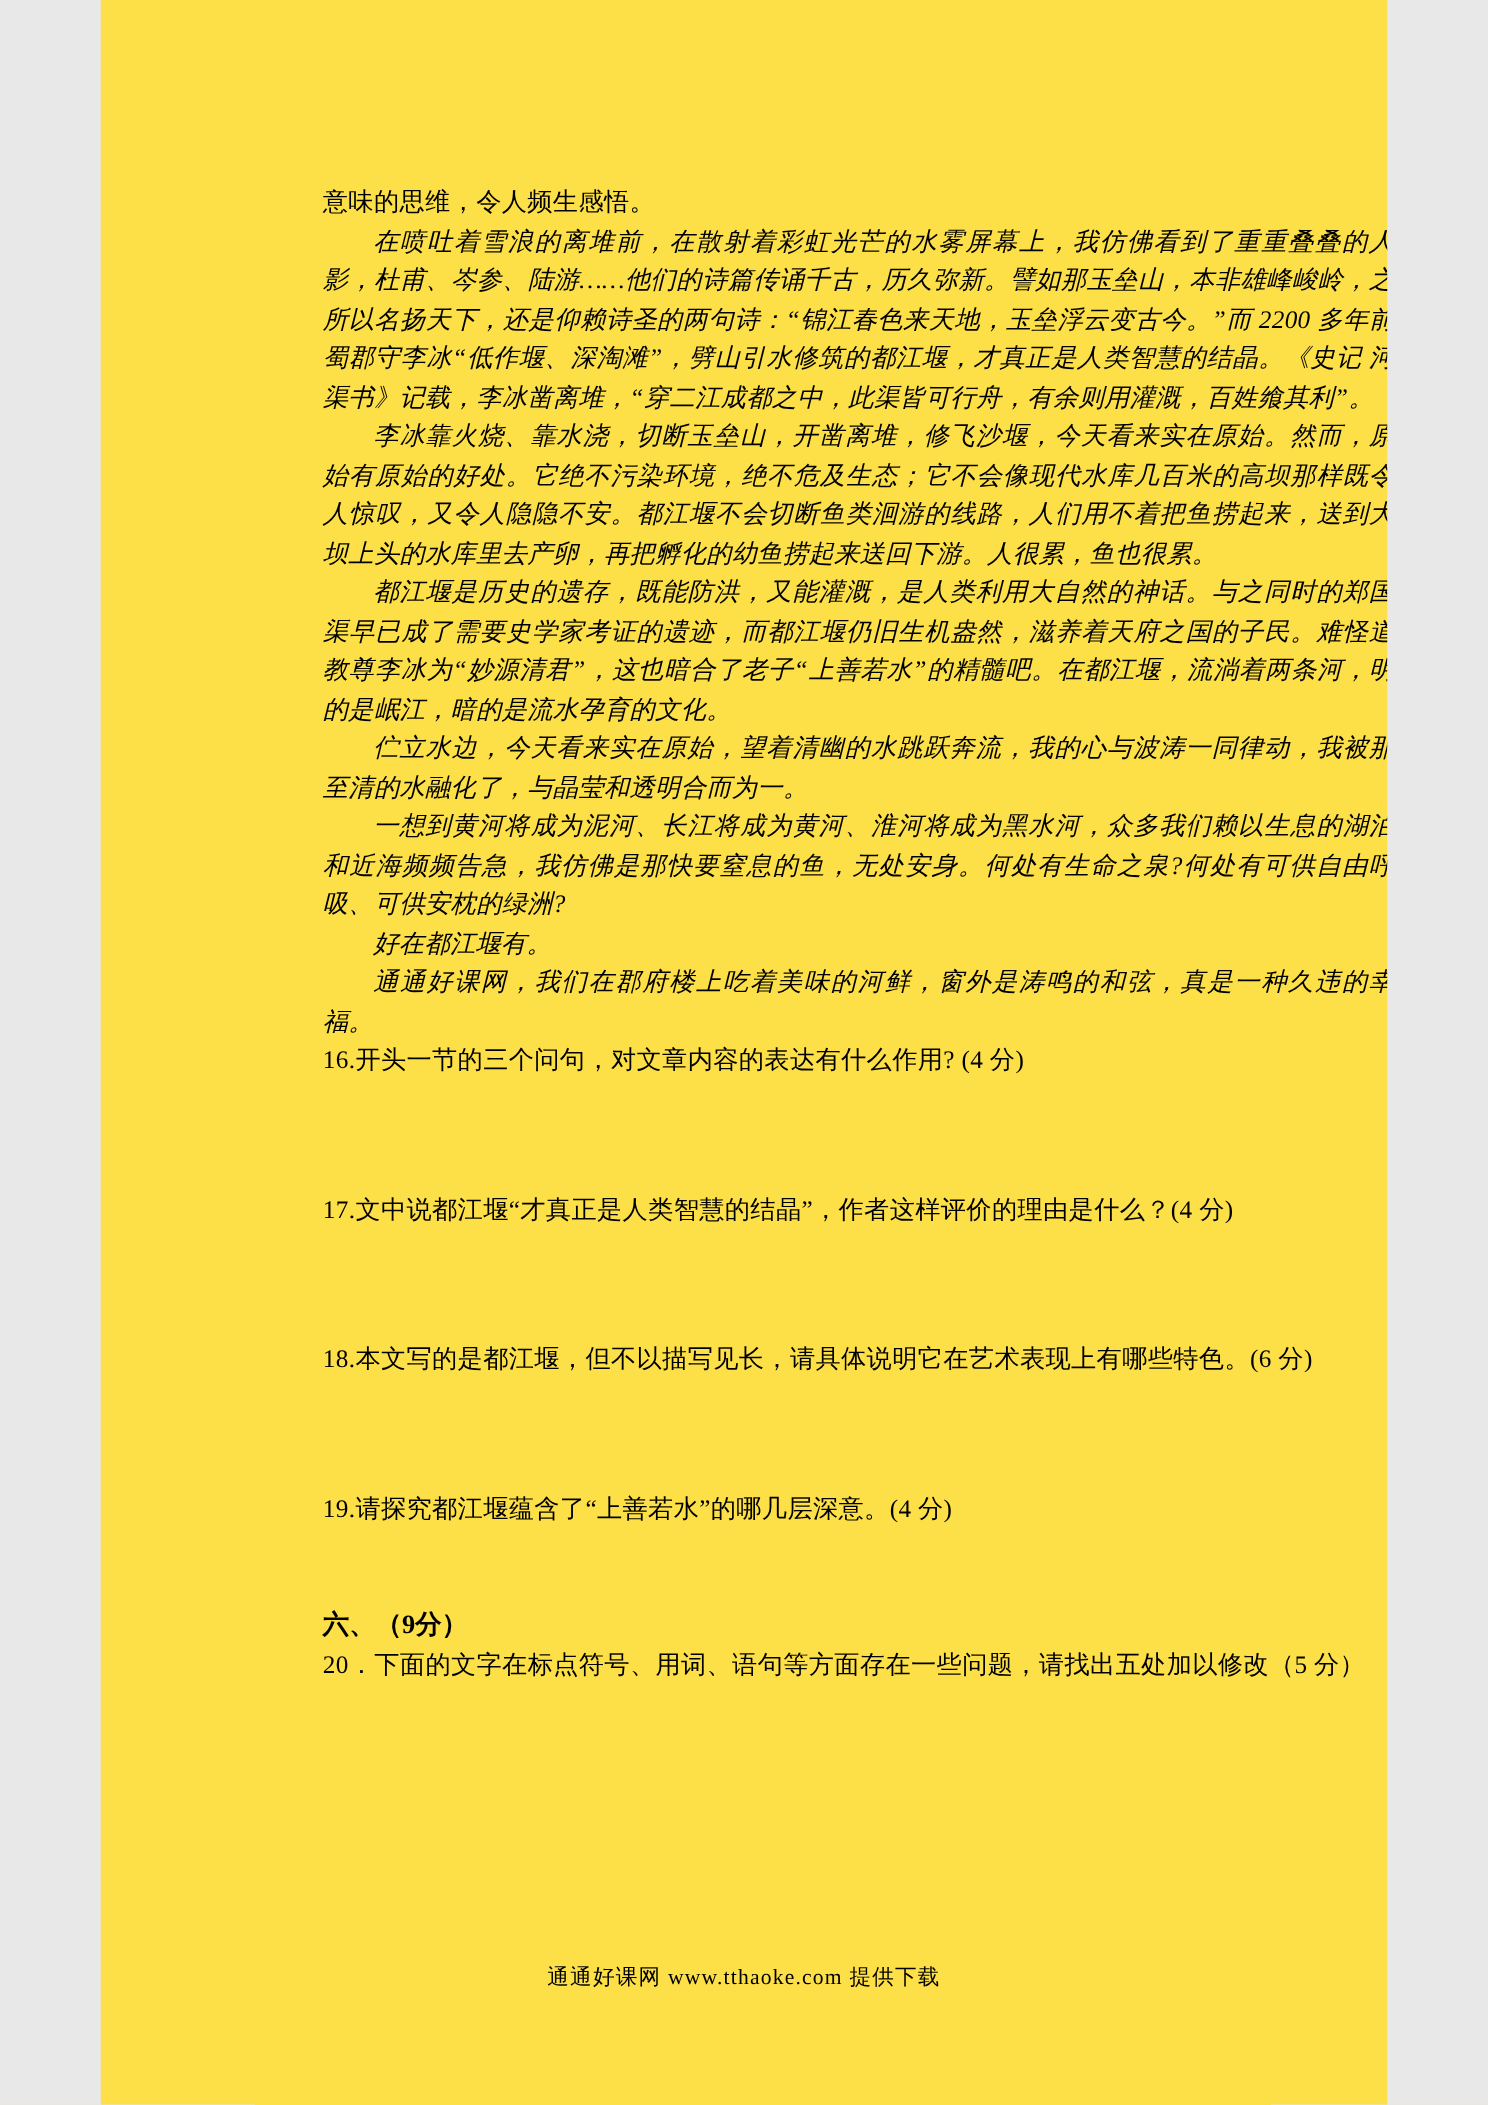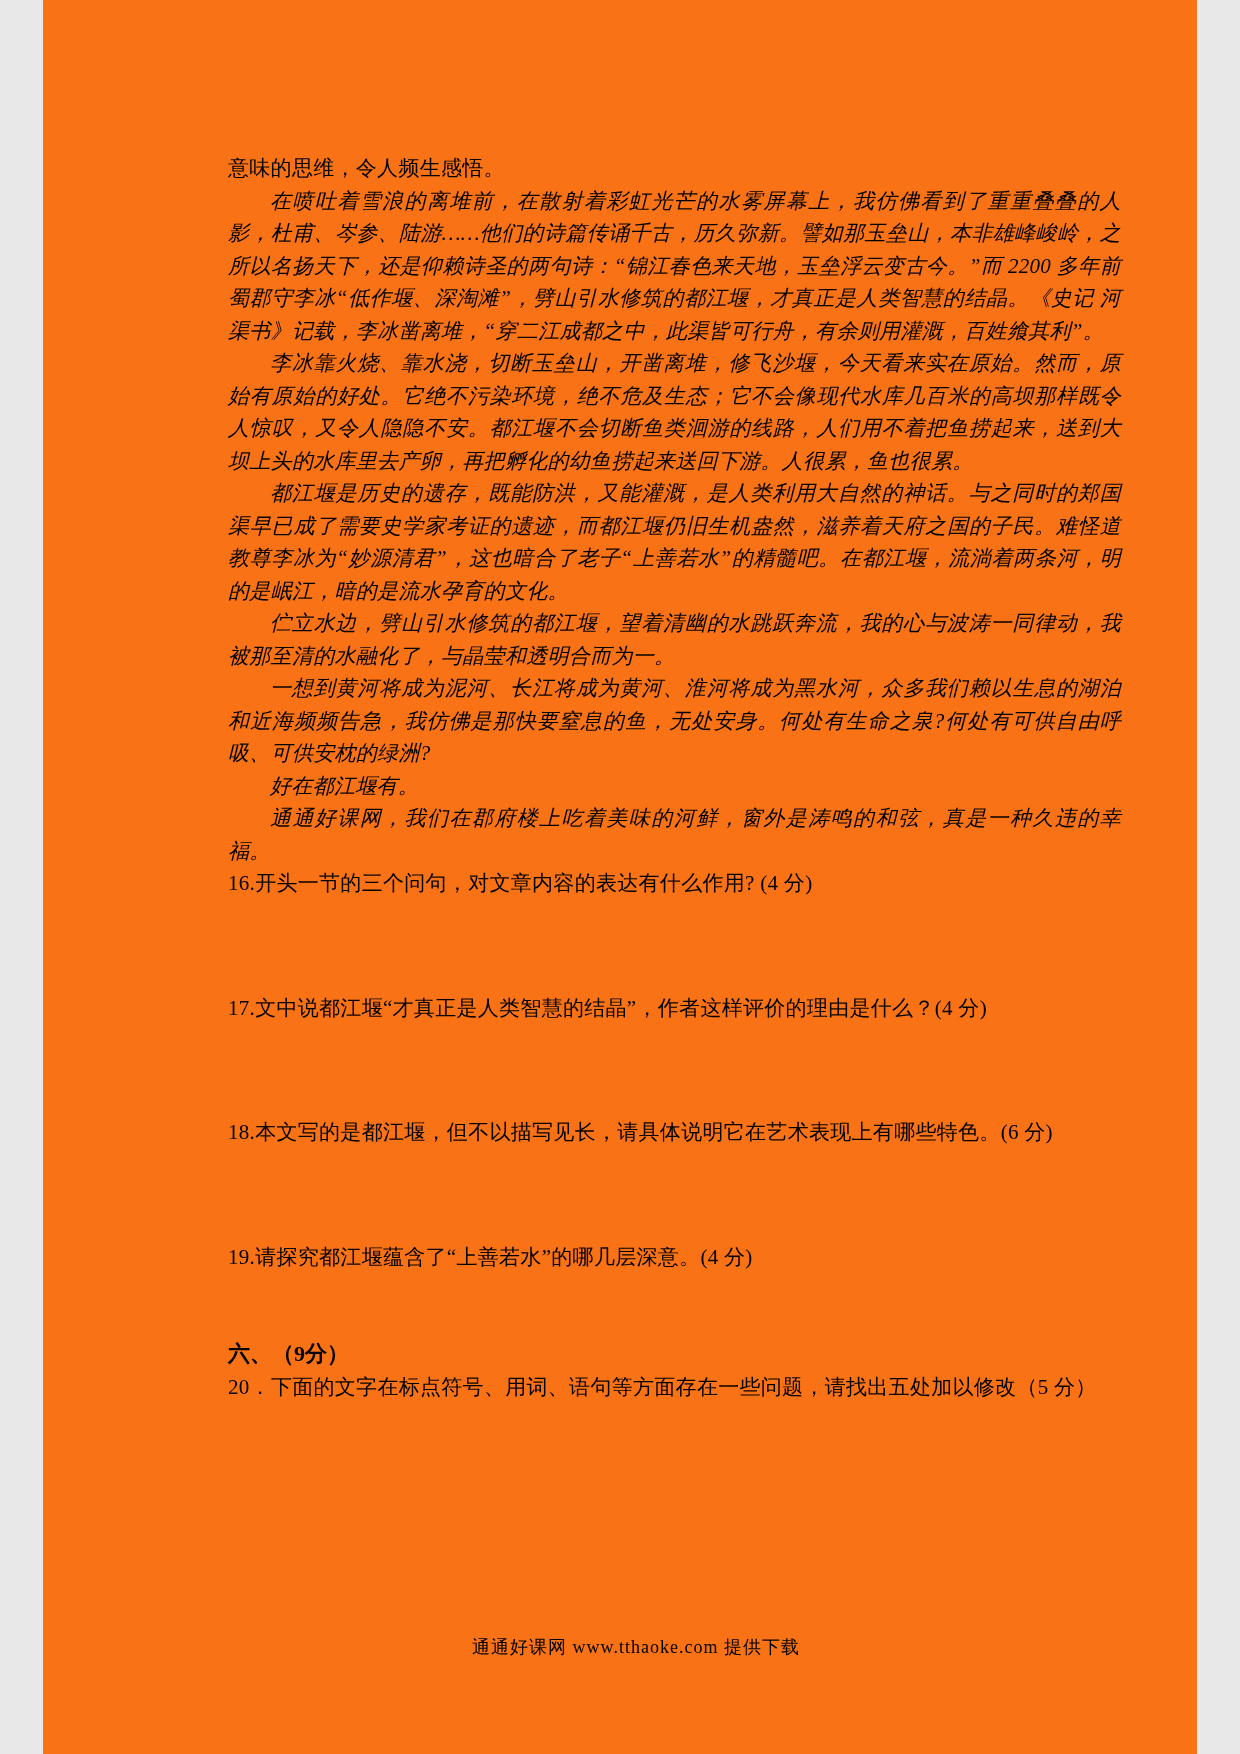--- a/index.html
+++ b/index.html
@@ -2,24 +2,24 @@
 <html lang="zh"><head>
 <meta charset="utf-8">
 <style>
   html, body {
     margin: 0;
     padding: 0;
     background: #e8e8e8;
   }
   .page {
     position: relative;
-    width: 1154px;
+    width: 1072px;
     height: 1754px;
     margin: 0 auto;
-    background: #f97316;
+    background: #fde047;
     color: #000000;
     font-family: "Liberation Serif", "DejaVu Serif", serif;
     overflow: hidden;
     box-sizing: border-box;
   }
   .content {
     position: absolute;
     top: 152px;
     left: 185px;
     width: 893px;
@@ -57,36 +57,35 @@
   .footer {
     position: absolute;
     top: 1634px;
     left: 0;
     width: 100%;
     text-align: center;
     font-size: 18px;
     line-height: 26px;
     letter-spacing: 1px;
     font-family: "Liberation Serif", "DejaVu Serif", serif;
-    margin-left: 16px;
   }
 </style>
 </head>
 <body>
 
 <div class="page">
 
   <div class="content">
 
     <div id="paragraphs">
         <p class="para">意味的思维，令人频生感悟。</p>
         <p class="para indent">在喷吐着雪浪的离堆前，在散射着彩虹光芒的水雾屏幕上，我仿佛看到了重重叠叠的人影，杜甫、岑参、陆游……他们的诗篇传诵千古，历久弥新。譬如那玉垒山，本非雄峰峻岭，之所以名扬天下，还是仰赖诗圣的两句诗：“锦江春色来天地，玉垒浮云变古今。”而 2200 多年前蜀郡守李冰“低作堰、深淘滩”，劈山引水修筑的都江堰，才真正是人类智慧的结晶。《史记 河渠书》记载，李冰凿离堆，“穿二江成都之中，此渠皆可行舟，有余则用灌溉，百姓飨其利”。</p>
         <p class="para indent">李冰靠火烧、靠水浇，切断玉垒山，开凿离堆，修飞沙堰，今天看来实在原始。然而，原始有原始的好处。它绝不污染环境，绝不危及生态；它不会像现代水库几百米的高坝那样既令人惊叹，又令人隐隐不安。都江堰不会切断鱼类洄游的线路，人们用不着把鱼捞起来，送到大坝上头的水库里去产卵，再把孵化的幼鱼捞起来送回下游。人很累，鱼也很累。</p>
         <p class="para indent">都江堰是历史的遗存，既能防洪，又能灌溉，是人类利用大自然的神话。与之同时的郑国渠早已成了需要史学家考证的遗迹，而都江堰仍旧生机盎然，滋养着天府之国的子民。难怪道教尊李冰为“妙源清君”，这也暗合了老子“上善若水”的精髓吧。在都江堰，流淌着两条河，明的是岷江，暗的是流水孕育的文化。</p>
-        <p class="para indent">伫立水边，劈山引水修筑的都江堰，望着清幽的水跳跃奔流，我的心与波涛一同律动，我被那至清的水融化了，与晶莹和透明合而为一。</p>
+        <p class="para indent">伫立水边，今天看来实在原始，望着清幽的水跳跃奔流，我的心与波涛一同律动，我被那至清的水融化了，与晶莹和透明合而为一。</p>
         <p class="para indent">一想到黄河将成为泥河、长江将成为黄河、淮河将成为黑水河，众多我们赖以生息的湖泊和近海频频告急，我仿佛是那快要窒息的鱼，无处安身。何处有生命之泉?何处有可供自由呼吸、可供安枕的绿洲?</p>
         <p class="para indent">好在都江堰有。</p>
         <p class="para indent">通通好课网，我们在郡府楼上吃着美味的河鲜，窗外是涛鸣的和弦，真是一种久违的幸福。</p>
       </div>
 
     <p class="question">16.开头一节的三个问句，对文章内容的表达有什么作用? (4 分)</p>
 
     <p class="question gap-top">17.文中说都江堰“才真正是人类智慧的结晶”，作者这样评价的理由是什么？(4 分)</p>
 
     <p class="question gap-top">18.本文写的是都江堰，但不以描写见长，请具体说明它在艺术表现上有哪些特色。(6 分)</p>

